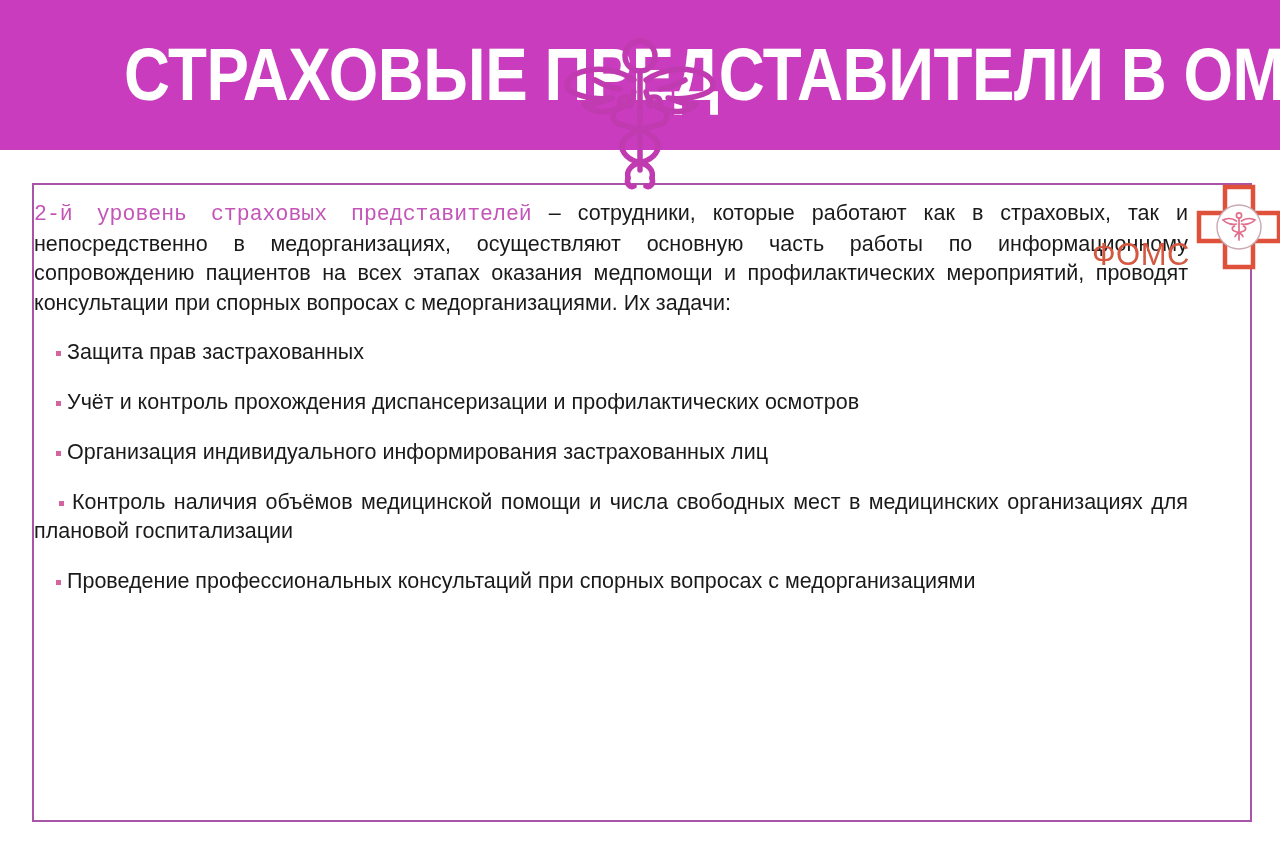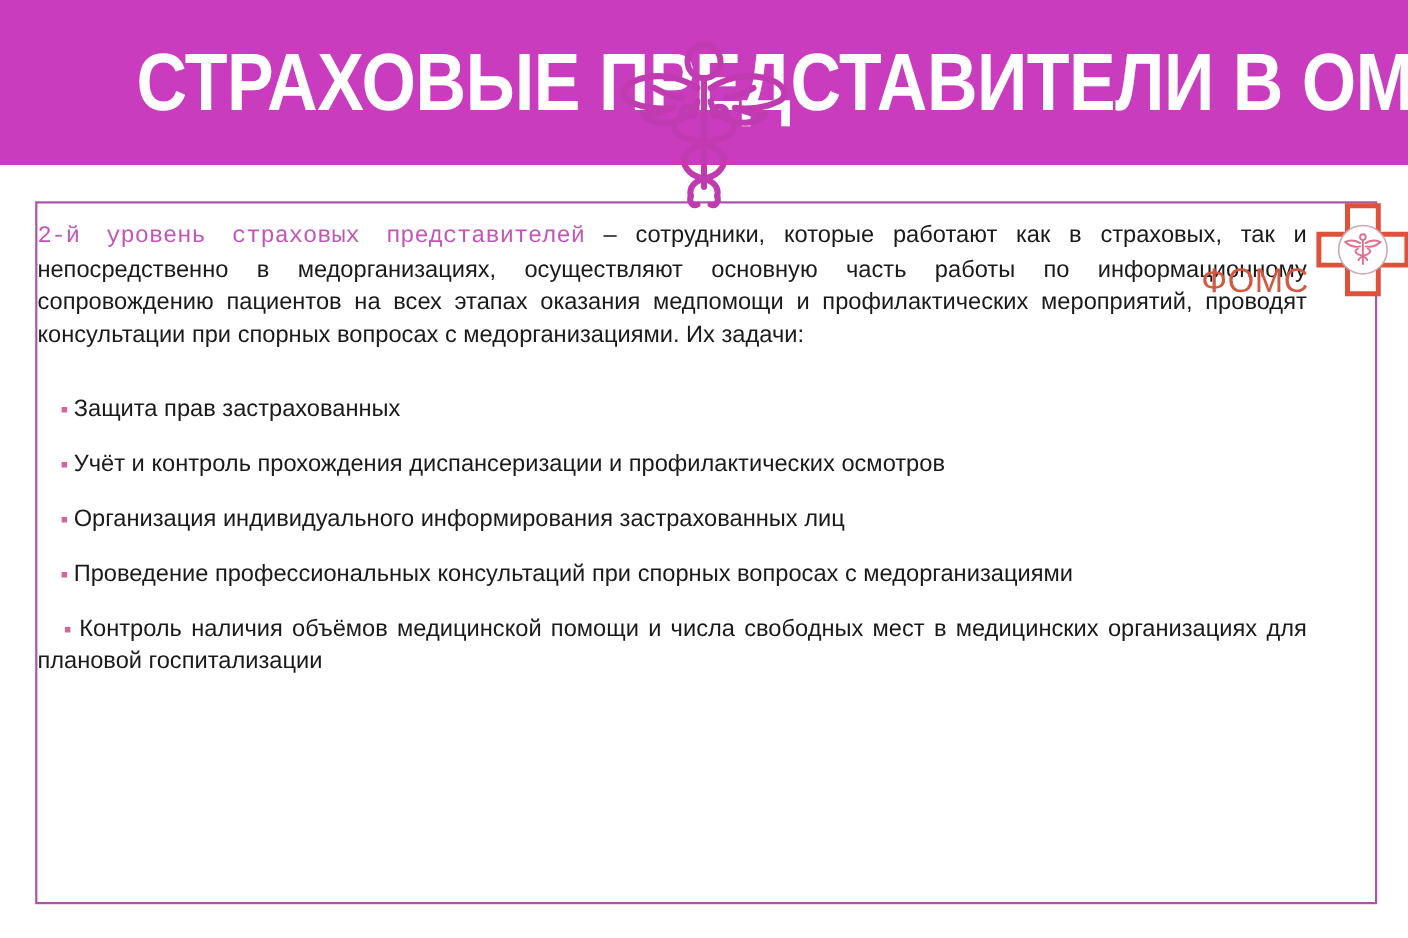--- a/index.html
+++ b/index.html
@@ -101,21 +101,21 @@
     color: #1a1a1a;
     text-align: justify;
     margin: 0;
   }
   .lead-highlight {
     color: #c455b8;
     font-family: Liberation Mono, monospace;
   }
 
   .task-list {
-    margin: 38px 0 0 0;
+    margin: 20px 0 0 0;
     padding: 0;
     list-style: none;
   }
   .task-item {
     position: relative;
     font-size: 21.5px;
     line-height: 29px;
     color: #1a1a1a;
     padding-left: 33px;
     margin-bottom: 21px;
@@ -212,22 +212,22 @@
       <span>Защита прав застрахованных</span>
     </li>
     <li class="task-item">
       <span class="bullet-dot"></span>
       <span>Учёт и контроль прохождения диспансеризации и профилактических осмотров</span>
     </li>
     <li class="task-item">
       <span class="bullet-dot"></span>
       <span>Организация индивидуального информирования застрахованных лиц</span>
     </li>
+    <li class="task-item hang">
+      <span class="bullet-dot"></span>
+      <span class="hang-text">Контроль наличия объёмов медицинской помощи и числа свободных мест в медицинских организациях для плановой госпитализации</span>
+    </li>
     <li class="task-item">
       <span class="bullet-dot"></span>
       <span>Проведение профессиональных консультаций при спорных вопросах с медорганизациями</span>
     </li>
-    <li class="task-item hang">
-      <span class="bullet-dot"></span>
-      <span class="hang-text">Контроль наличия объёмов медицинской помощи и числа свободных мест в медицинских организациях для плановой госпитализации</span>
-    </li>
   </ul>
 </div>
 
 </body></html>

